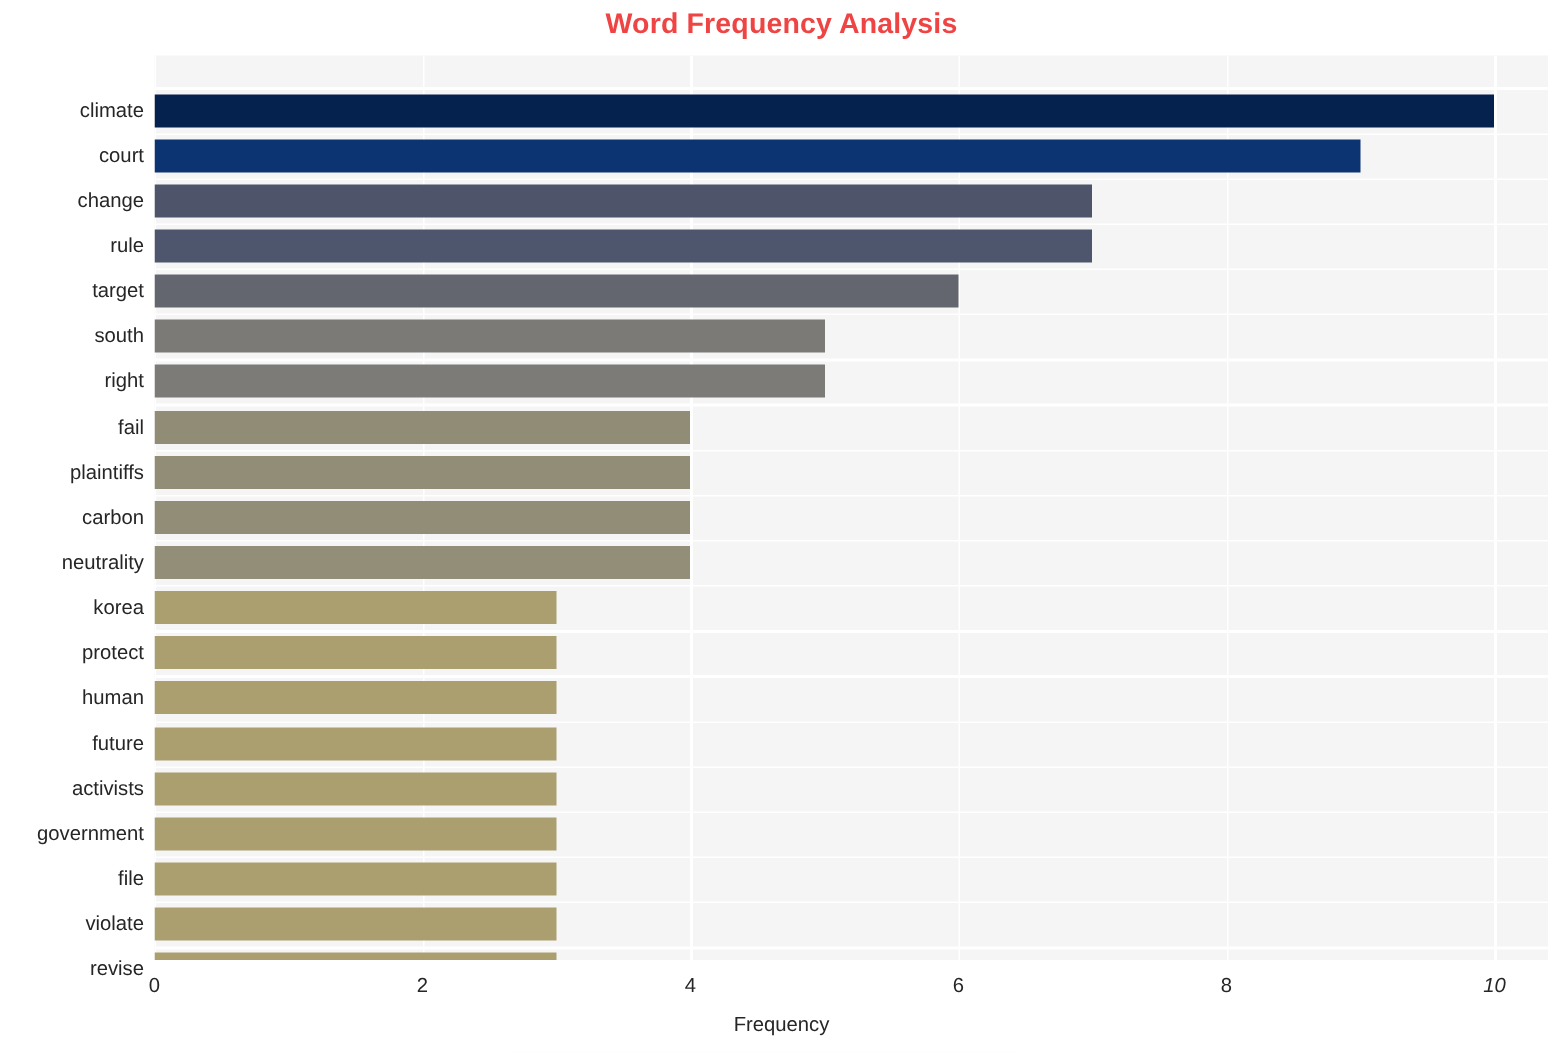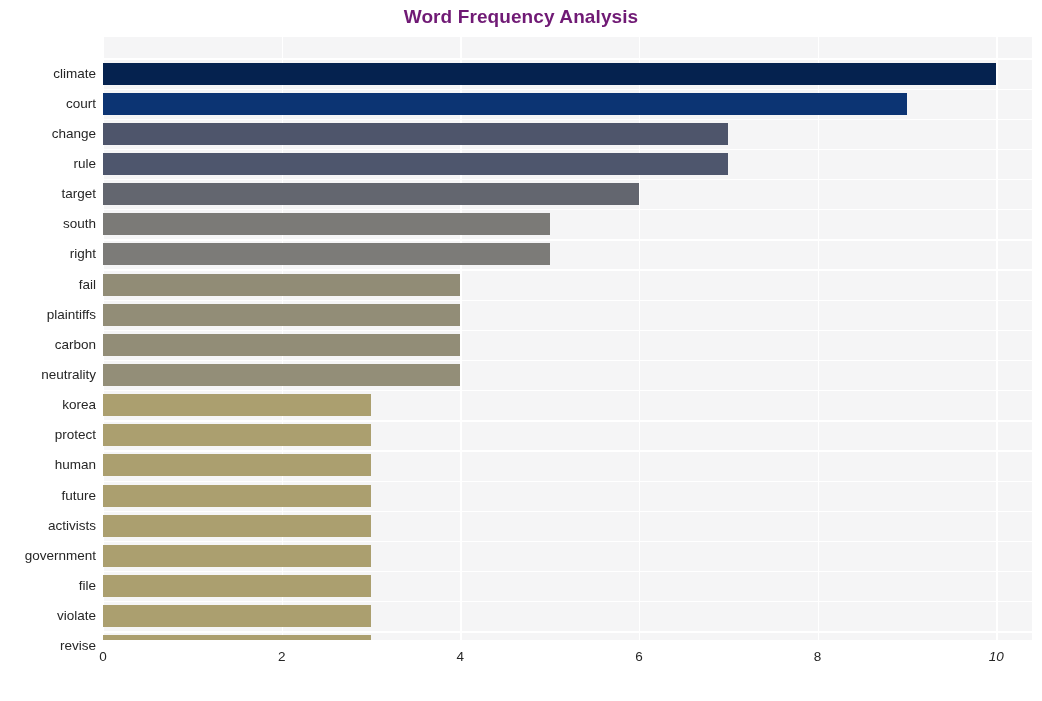--- a/index.html
+++ b/index.html
@@ -25,21 +25,21 @@
 
   
   #chart-title {
     position: absolute;
     left: 0;
     top: 6px;
     width: 1042px;
     text-align: center;
     font-size: 19px;
     font-weight: bold;
-    color: #701a75;
+    color: #ef4444;
     letter-spacing: 0.1px;
     white-space: nowrap;
   }
 
   
   #plot-area {
     position: absolute;
     left: 103px;
     top: 37px;
     width: 929px;
@@ -191,14 +191,15 @@
     </div>
   <div id="xtick-layer">
       <div class="xtick" style="left: 103px;">0</div>
       <div class="xtick" style="left: 281.654px;">2</div>
       <div class="xtick" style="left: 460.308px;">4</div>
       <div class="xtick" style="left: 638.962px;">6</div>
       <div class="xtick" style="left: 817.615px;">8</div>
       <div class="xtick" style="left: 996.269px; font-style: italic;">10</div>
     </div>
 
+  <div id="xlabel">Frequency</div>
 
 </div>
 
 </body></html>

